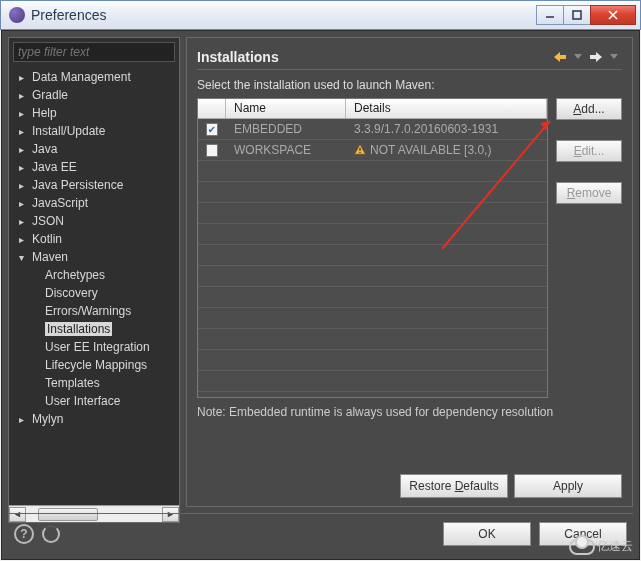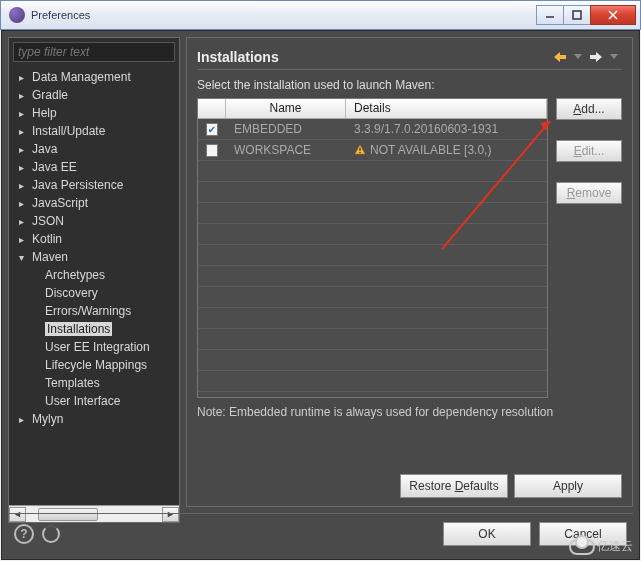--- a/index.html
+++ b/index.html
@@ -1,21 +1,21 @@
 <!DOCTYPE html>
 <html><head>
 <meta charset="utf-8">
 <style>
 * { box-sizing: border-box; margin: 0; padding: 0; font-family: "Segoe UI", Tahoma, sans-serif; font-size: 12px; }
 body { background: #f0f0f0; width: 641px; height: 561px; overflow: hidden; position: relative; }
 
 
 .titlebar { height: 30px; background: linear-gradient(#fdfdfe,#e8ecf5 45%,#dbe3f0); border: 1px solid #6a8bb8; display: flex; align-items: center; padding-left: 8px; }
 .titlebar .icon { width: 16px; height: 16px; background: radial-gradient(circle at 30% 30%,#8b6fc7,#4a3a78); border-radius: 50%; margin-right: 6px; }
-.titlebar .title { color: #2b3a55; font-size: 11px; flex: 1; }
+.titlebar .title { color: #2b3a55; font-size: 14px; flex: 1; }
 .winbtns { display: flex; height: 20px; margin-right: 4px; }
 .winbtn { width: 28px; height: 20px; border: 1px solid #8097b5; background: linear-gradient(#f5f8fc,#d7e1f0); margin-left: -1px; display: flex; align-items: center; justify-content: center; }
 .winbtn.close { width: 46px; background: linear-gradient(#f07a6f,#d94530 45%,#c13828); border-color:#a03020; color:#fff; }
 .winbtn svg { width: 10px; height: 10px; }
 
 
 .frame { position: absolute; top: 30px; left: 1px; right: 1px; bottom: 1px; background: #4a4a4a; border: 1px solid #2a2a2a; }
 
 
 .left { position: absolute; top: 6px; left: 6px; width: 172px; bottom: 36px; background: #2f2f2f; border: 1px solid #6a6a6a; display: flex; flex-direction: column; }
@@ -38,21 +38,21 @@
 .navarrow.back { color: #f5b642; }
 .navarrow.fwd { color: #e8e8e8; }
 .dropdown-tri { width:0;height:0;border-left:4px solid transparent;border-right:4px solid transparent;border-top:5px solid #888;margin:0 4px;}
 .subtitle { color: #ddd; margin-bottom: 6px; }
 
 .tablewrap { display: flex; gap: 8px; }
 .table { flex: 1; border: 1px solid #777; background: #4d4d4d; height: 300px; display: flex; flex-direction: column; }
 .thead { display: flex; background: linear-gradient(#fff,#e6e6e6); color: #222; height: 20px; border-bottom: 1px solid #aaa; }
 .th { padding: 2px 8px; border-right: 1px solid #bbb; }
 .th.check { width: 28px; }
-.th.name { width: 120px; text-align: center; }
+.th.name { width: 120px; }
 .th.details { flex: 1; }
 .tbody { flex: 1; display: flex; flex-direction: column; }
 .tr { display: flex; height: 21px; align-items: center; border-bottom: 1px solid #5c5c5c; color: #aaa; }
 .tr .cell { padding: 0 8px; }
 .cell.check { width: 28px; display:flex;align-items:center;justify-content:center; }
 .cell.name { width: 120px; }
 .cell.details { flex: 1; display:flex;align-items:center;gap:4px; }
 .checkbox { width: 13px; height: 13px; background: #f5f5f5; border: 1px solid #777; display:flex;align-items:center;justify-content:center;font-size:10px;color:#2a6db0;}
 .warnico { width:12px;height:12px; }
 

